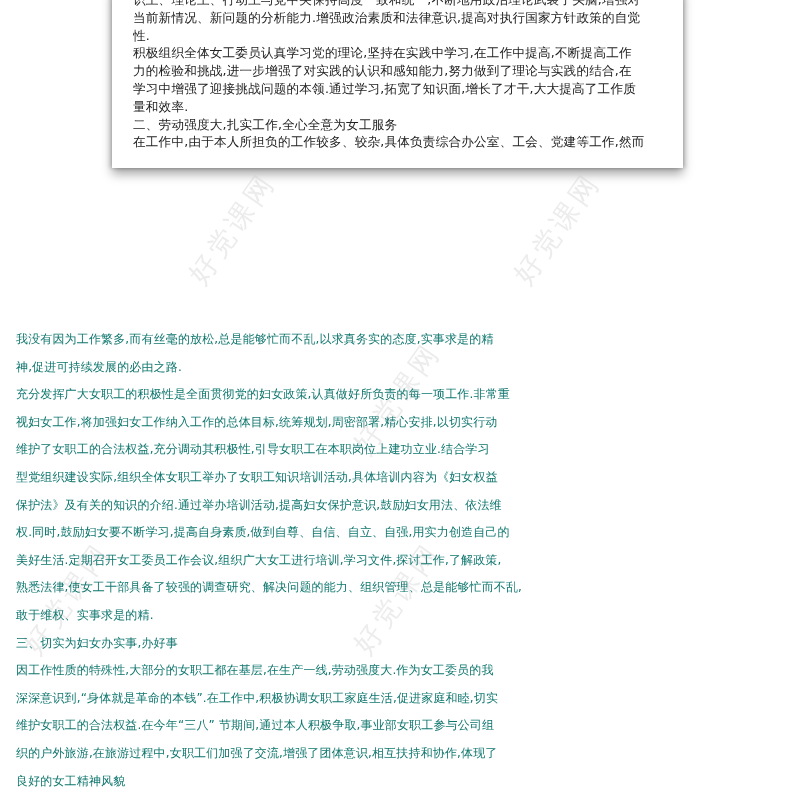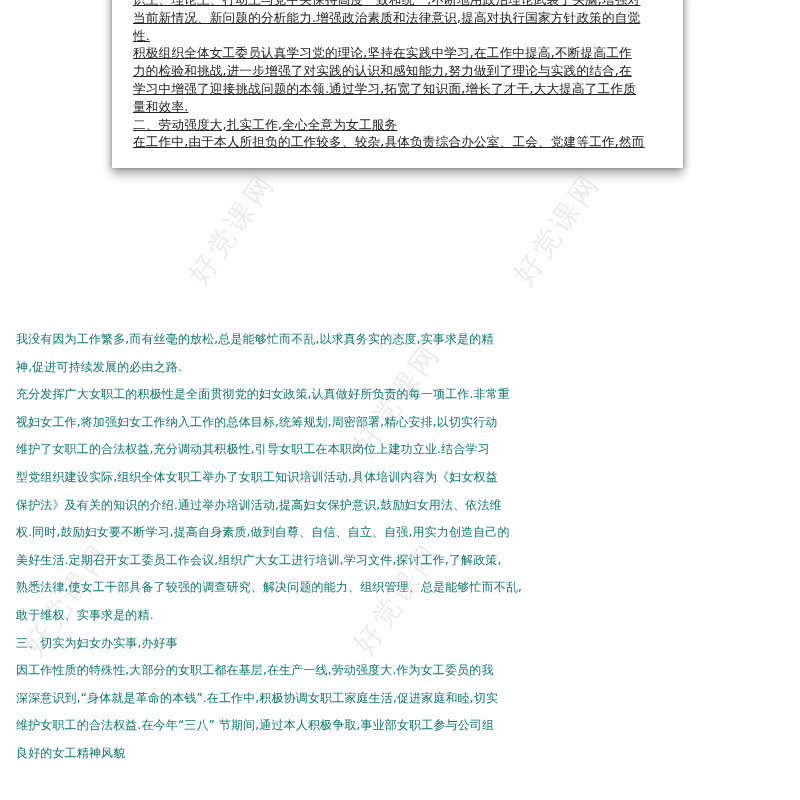--- a/index.html
+++ b/index.html
@@ -13,21 +13,21 @@
     position: absolute; left: 112px; top: -12px; width: 571px; height: 180px;
     background: #ffffff;
     box-shadow: 0 6px 10px rgba(0,0,0,0.35), 2px 0 4px rgba(0,0,0,0.18), -2px 0 4px rgba(0,0,0,0.18);
     overflow: hidden;
   }
   .page-card .lines {
     position: absolute; left: 21px; top: 3px; width: 530px;
     font-size: 12.6px; line-height: 17.8px; color: #222;
     letter-spacing: 0.2px;
   }
-  .page-card .line { white-space: nowrap; overflow: hidden; height: 17.8px; text-decoration: underline; }
+  .page-card .line { white-space: nowrap; overflow: hidden; height: 17.8px; }
   .watermark {
     position: absolute; font-size: 28px; color: rgba(200,200,200,0.35);
     transform: rotate(-55deg); transform-origin: left top; white-space: nowrap;
     pointer-events: none; letter-spacing: 4px;
   }
   .body-text {
     position: absolute; left: 16px; top: 326px; width: 770px;
     font-size: 12px; line-height: 27.6px; color: #0f766e;
     letter-spacing: 0.15px;
   }
@@ -65,14 +65,15 @@
   <div class="line">型党组织建设实际,组织全体女职工举办了女职工知识培训活动,具体培训内容为《妇女权益</div>
   <div class="line">保护法》及有关的知识的介绍.通过举办培训活动,提高妇女保护意识,鼓励妇女用法、依法维</div>
   <div class="line">权.同时,鼓励妇女要不断学习,提高自身素质,做到自尊、自信、自立、自强,用实力创造自己的</div>
   <div class="line">美好生活.定期召开女工委员工作会议,组织广大女工进行培训,学习文件,探讨工作,了解政策,</div>
   <div class="line">熟悉法律,使女工干部具备了较强的调查研究、解决问题的能力、组织管理、总是能够忙而不乱,</div>
   <div class="line">敢于维权、实事求是的精.</div>
   <div class="line">三、切实为妇女办实事,办好事</div>
   <div class="line">因工作性质的特殊性,大部分的女职工都在基层,在生产一线,劳动强度大.作为女工委员的我</div>
   <div class="line">深深意识到,“身体就是革命的本钱”.在工作中,积极协调女职工家庭生活,促进家庭和睦,切实</div>
   <div class="line">维护女职工的合法权益.在今年“三八” 节期间,通过本人积极争取,事业部女职工参与公司组</div>
+  <div class="line">织的户外旅游,在旅游过程中,女职工们加强了交流,增强了团体意识,相互扶持和协作,体现了</div>
   <div class="line">良好的女工精神风貌</div>
 </div>
 
 </body></html>

